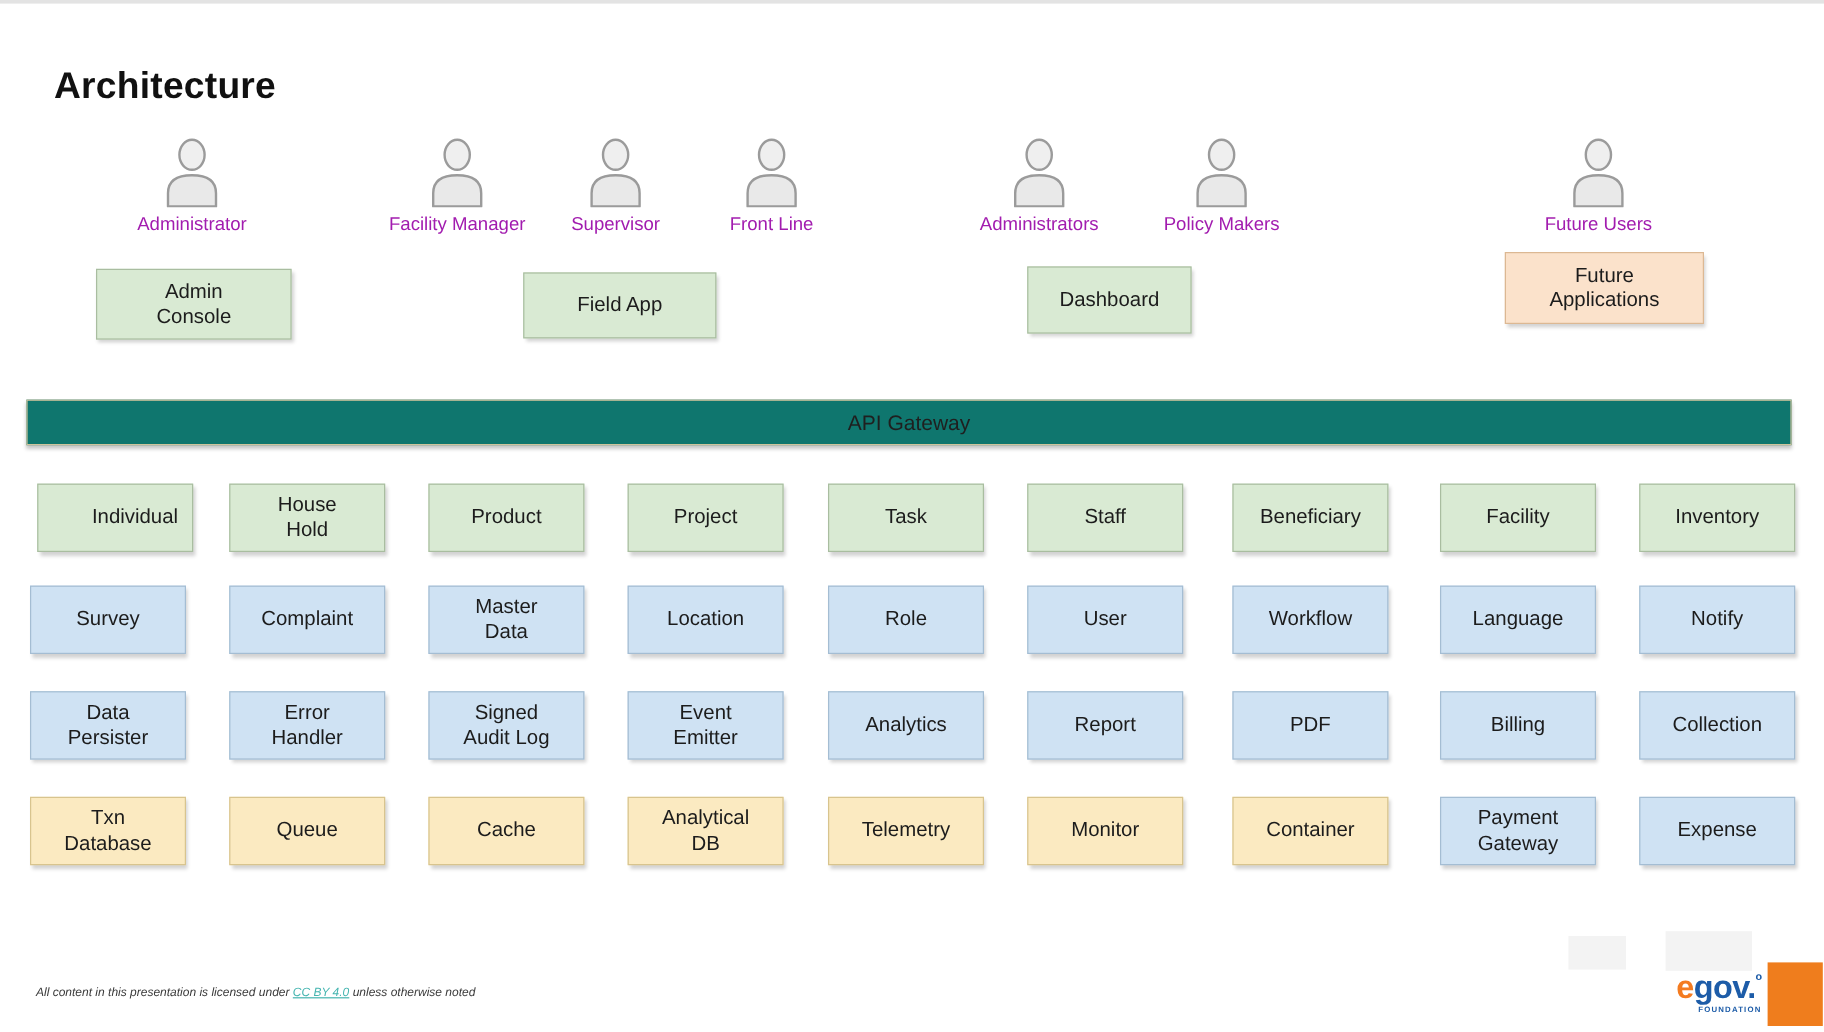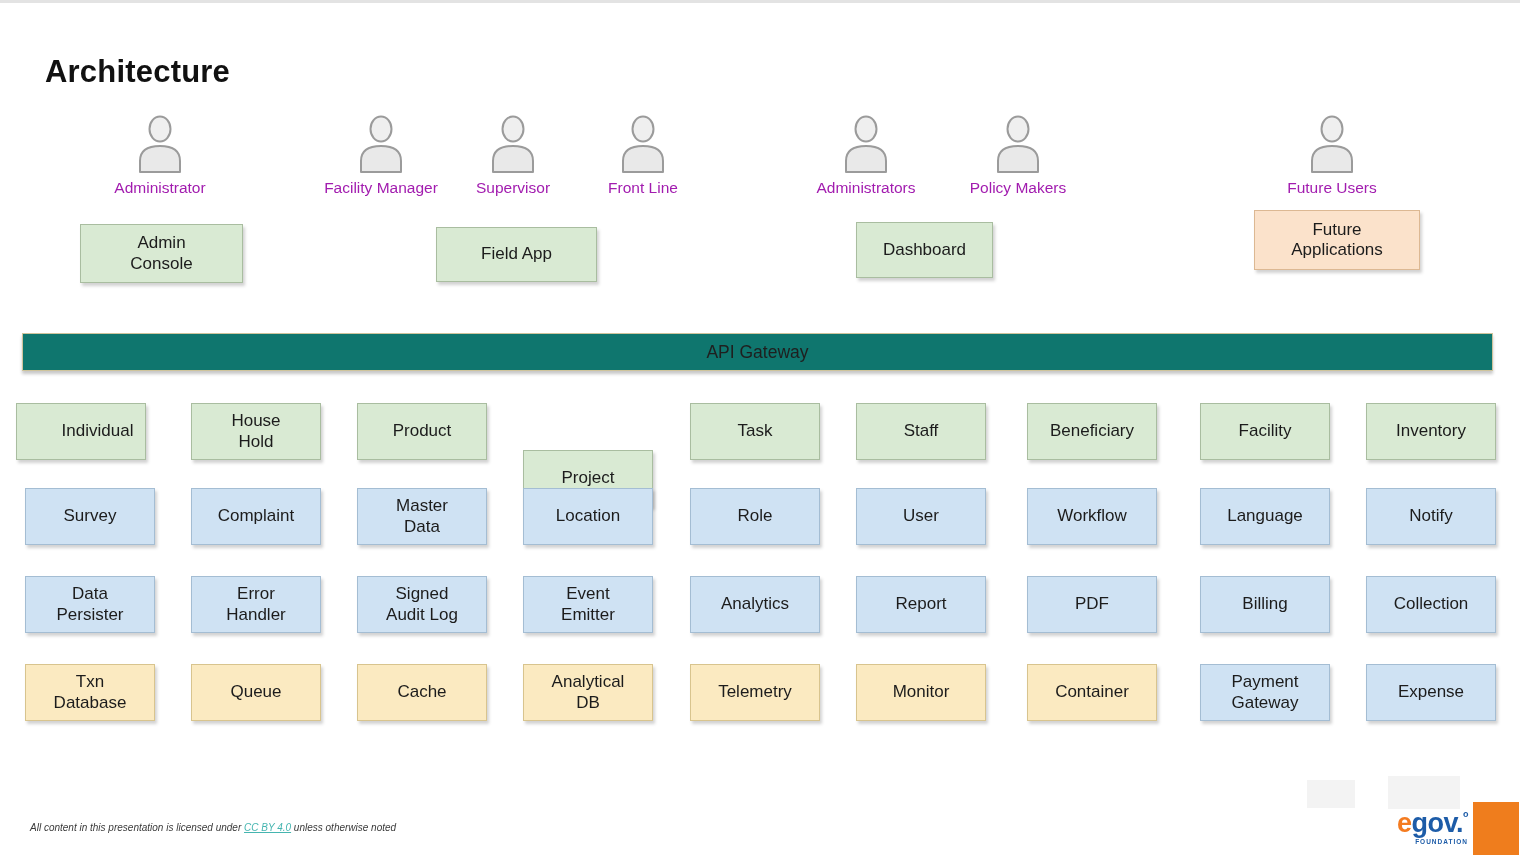--- a/index.html
+++ b/index.html
@@ -119,25 +119,25 @@
   <div class="box green" style="left:80px;top:224px;width:163px;height:59px">Admin
 Console</div>
   <div class="box green" style="left:436px;top:227px;width:161px;height:55px">Field App</div>
   <div class="box green" style="left:856px;top:222px;width:137px;height:56px">Dashboard</div>
   <div class="box peach" style="left:1254px;top:210px;width:166px;height:60px">Future
 Applications</div>
 
   <div id="api-bar">API Gateway</div>
 
   <div id="services-grid">
-      <div class="box cell green" style="left: 16px; top: 403px; padding-left: 33px;">Individual</div>
+      <div class="box cell green" style="left: 31px; top: 403px; padding-left: 33px;">Individual</div>
       <div class="box cell green" style="left: 191px; top: 403px;">House
 Hold</div>
       <div class="box cell green" style="left: 357px; top: 403px;">Product</div>
-      <div class="box cell green" style="left: 523px; top: 403px; margin-top: 47px;">Project</div>
+      <div class="box cell green" style="left: 523px; top: 403px;">Project</div>
       <div class="box cell green" style="left: 690px; top: 403px;">Task</div>
       <div class="box cell green" style="left: 856px; top: 403px;">Staff</div>
       <div class="box cell green" style="left: 1027px; top: 403px;">Beneficiary</div>
       <div class="box cell green" style="left: 1200px; top: 403px;">Facility</div>
       <div class="box cell green" style="left: 1366px; top: 403px;">Inventory</div>
       <div class="box cell blue" style="left: 25px; top: 488px;">Survey</div>
       <div class="box cell blue" style="left: 191px; top: 488px;">Complaint</div>
       <div class="box cell blue" style="left: 357px; top: 488px;">Master
 Data</div>
       <div class="box cell blue" style="left: 523px; top: 488px;">Location</div>

